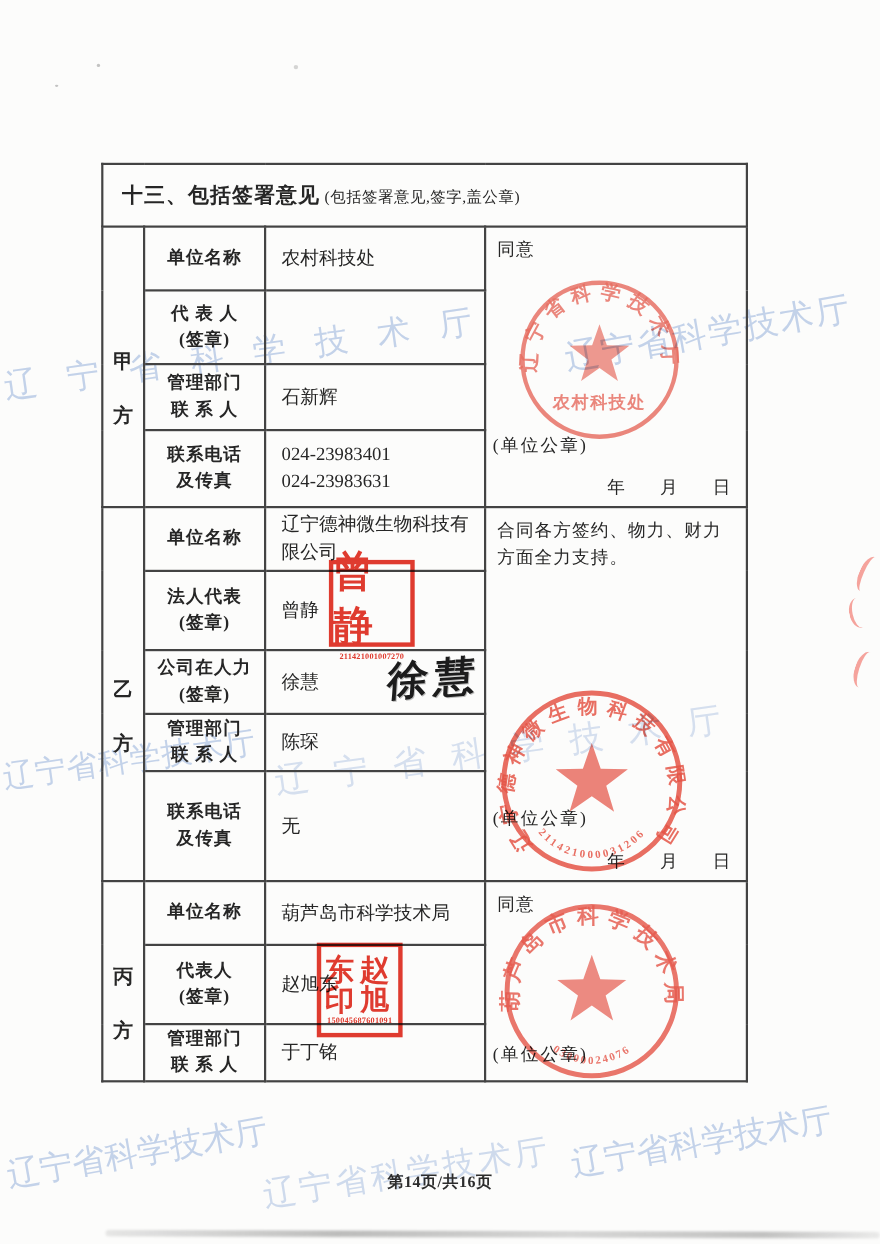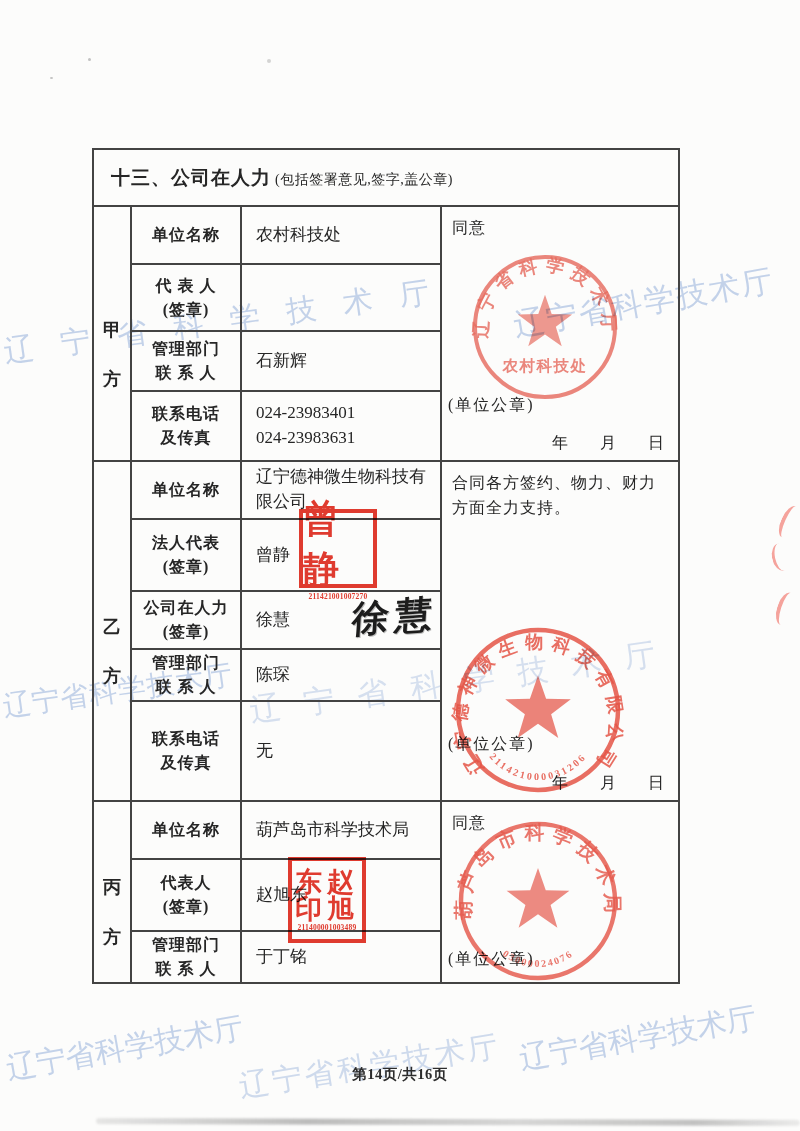--- a/index.html
+++ b/index.html
@@ -100,21 +100,21 @@
   <table class="contract-table">
     <colgroup>
         <col style="width:38px">
         <col style="width:110px">
         <col style="width:200px">
         <col style="width:238px">
       </colgroup>
     <tbody>
         <tr class="h55">
       <td class="hdr-cell" colspan="4">
-        <span class="hdr-title">十三、公司在人力</span>
+        <span class="hdr-title">十三、包括签署意见</span>
         <span class="hdr-sub">(包括签署意见,签字,盖公章)</span>
       </td>
     </tr>
 
     <tr class="h58">
       <td class="party-cell" rowspan="4">
         <span class="party-name">甲方</span>
       </td>
       <td class="lbl-cell">
             <div class="lbl">单位名称</div>
@@ -288,21 +288,21 @@
     </text>
   </svg>
 
   <div class="sq-stamp sq-zeng">
     <div class="sq-chars">曾静</div>
     <div class="sq-num">211421001007270</div>
   </div>
   <div class="sq-stamp sq-zhao">
     <div class="sq-line">东赵</div>
     <div class="sq-line">印旭</div>
-    <div class="sq-num">211400001003489</div>
+    <div class="sq-num">150045687601091</div>
   </div>
 
   <div class="signature">徐慧</div>
 
   <div class="speck sp1"></div>
   <div class="speck sp2"></div>
   <div class="speck sp3"></div>
   <div class="red-frag rf1"></div>
   <div class="red-frag rf2"></div>
   <div class="red-frag rf3"></div>

